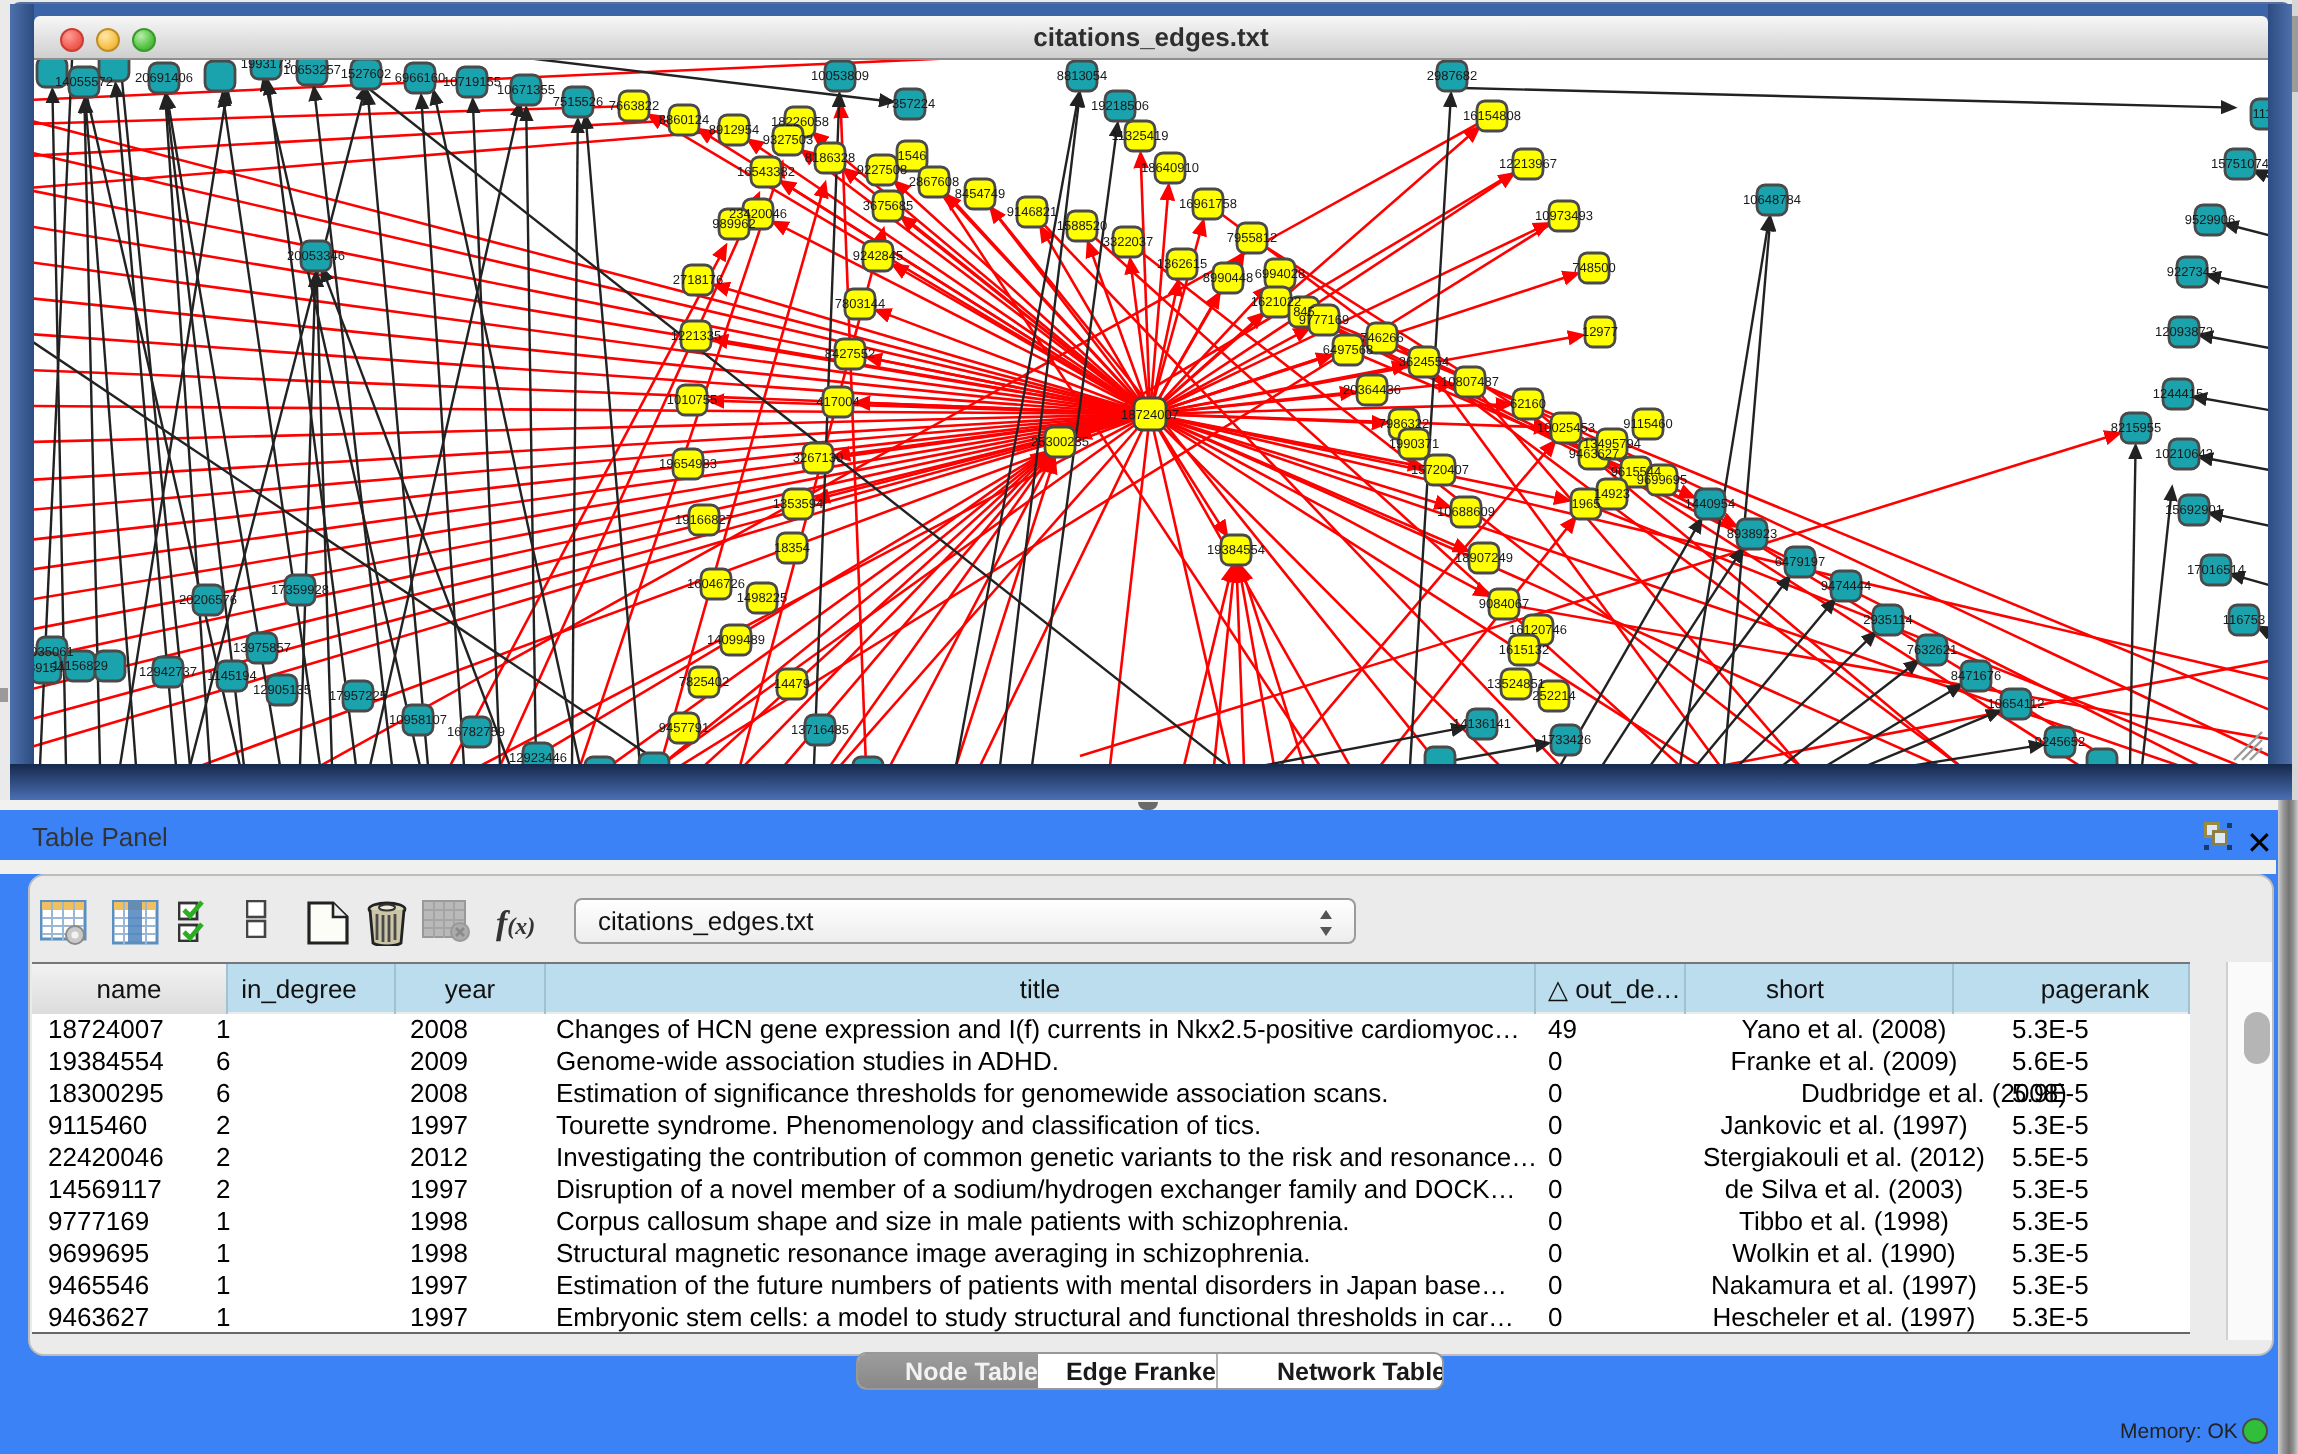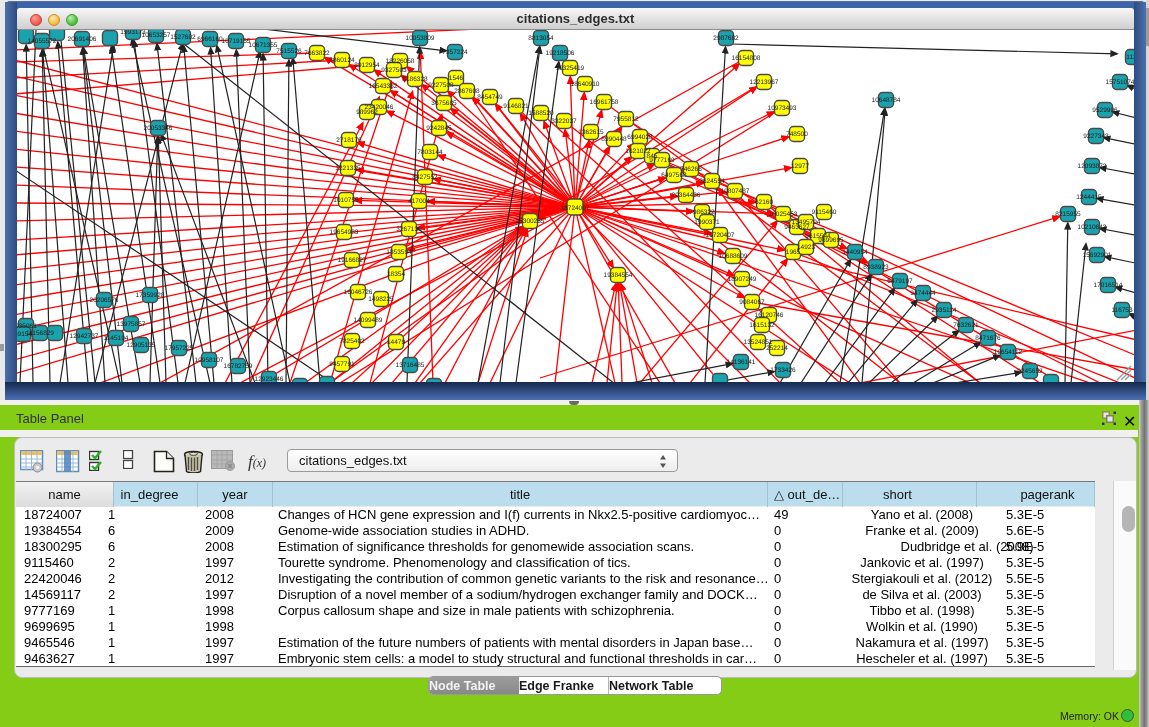--- a/index.html
+++ b/index.html
@@ -10,40 +10,40 @@
 #frame .rgt{position:absolute;right:0;top:0;width:12px;height:100%;background:linear-gradient(to left,#4e70ab,#2c4c81)}
 #titlebar{position:absolute;left:17px;top:8px;width:1117px;height:22px;background:linear-gradient(#f7f7f7,#cfcfcf);border-bottom:1px solid #8e8e8e;border-radius:3px 3px 0 0}
 #titlebar .ttl{position:absolute;left:0;right:0;top:3px;text-align:center;font-size:13px;color:#2e2e2e}
 .tl{position:absolute;top:5.5px;width:12px;height:12px;border-radius:50%}
 #canvas{position:absolute;left:17px;top:30px;width:1117px;height:352px;background:#fff;overflow:hidden}
 
 #rstrip{position:absolute;right:0;top:0;width:3px;height:400px;background:#d6d6d6}
 #rstrip2{position:absolute;right:0;top:8px;width:3px;height:38px;background:#9b9b9b}
 #redge{position:absolute;left:1139px;top:400px;width:10px;height:327px;background:linear-gradient(to right,#d0d0d0 0%,#9a9a9a 25%,#747474 55%,#8f8f8f 75%,#cccccc 100%)}
 
-#tp{position:absolute;left:0;top:400px;width:1149px;height:327px;background:#84cc16}
+#tp{position:absolute;left:0;top:400px;width:1149px;height:327px;background:#3b82f6}
 #tp .divider{position:absolute;top:0;left:0;width:100%;height:5px;background:#f2f1ed}
 #tp .strip2{position:absolute;top:30px;left:0;width:1138px;height:7px;background:#f0f0ee}
 #tp .handle{position:absolute;top:1px;left:569px;width:10px;height:4px;background:#6a6a6a;border-radius:0 0 5px 5px}
 #tph{position:absolute;left:16px;top:11px;font-size:13px;color:#333}
 #floaticon{position:absolute;left:1102px;top:11px;width:15px;height:15px}
 #closex{position:absolute;left:1123px;top:12px}
 #box{position:absolute;left:14px;top:37px;width:1123px;height:241px;background:#ebebeb;border:1px solid #bdbdbd;border-radius:8px}
 .ticon{position:absolute;top:50px}
 #combo{position:absolute;left:287px;top:49px;width:391px;height:23px;background:linear-gradient(#ffffff,#ededed);border:1px solid #9a9a9a;border-radius:4px;font-size:13px;color:#111;line-height:21px;padding-left:11px}
 #thead{position:absolute;left:16px;top:81px;width:1079px;height:25px;background:#bbdded;border-top:1px solid #777}
 .hc{position:absolute;top:0;height:25px;border-right:1px solid #9fc3d2;font-size:13px;color:#111;text-align:center;line-height:25px}
 #tbody{position:absolute;left:16px;top:107px;width:1079px;height:160px;background:#fff;overflow:hidden;border-bottom:1px solid #666}
 .row{position:absolute;left:0;width:1079px;height:16px;font-size:13px;color:#000}
 .row span{position:absolute;top:0;line-height:16px;white-space:nowrap}
 .row .ctr{text-align:center}
 #vsb{position:absolute;left:1113px;top:81px;width:23px;height:189px;background:#fafafa;border-left:1px solid #d0d0d0}
 #vsb .thumb{position:absolute;left:8px;top:25px;width:13px;height:26px;background:#b5b5b5;border-radius:7px}
 #tabs{position:absolute;left:428px;top:276px;width:294px;height:19px;border:1px solid #989898;border-radius:5px;background:#fff;overflow:hidden}
-.seg{position:absolute;top:0;height:19px;font-size:12.5px;font-weight:bold;line-height:19px;text-align:left;color:#1a1a1a}
+.seg{position:absolute;top:0;height:19px;font-size:12.5px;font-weight:bold;line-height:19px;text-align:right;color:#1a1a1a}
 #mem{position:absolute;left:1060px;top:310px;font-size:10.5px;color:#222}
 #memdot{position:absolute;left:1121px;top:309px;width:13px;height:13px;border-radius:50%;background:#2fbf3a;border:1.5px solid #4a4a4a}
 </style></head><body>
 <div id="page">
 <div id="frame">
       <div class="lft"></div>
       <div class="rgt"></div>
       <div class="bot"></div>
     </div>
 <div id="titlebar">
@@ -583,21 +583,21 @@
         <path d="M3 5l1.5 16.5c3 2 11 2 14 0L20 5" fill="#c9c5a6" stroke="#222" stroke-width="1.4"></path>
         <path d="M6.5 7v13M9.5 7.5v13.5M12.5 7.5v13.5M15.5 7v13" stroke="#4a4a4a" stroke-width="1.4"></path>
         <ellipse cx="11.5" cy="3.8" rx="4" ry="1.5" fill="#efecd8" stroke="#333"></ellipse>
       </svg>
 <svg class="ticon" style="left:211px" width="24" height="21" viewBox="0 0 24 21">
         <rect x="0.5" y="0.5" width="21" height="18" fill="#b9b9b9" stroke="#999"></rect>
         <path d="M1 5h20M1 10h20M1 14h20M6 1v18M11 1v18M16 1v18" stroke="#a5a5a5"></path>
         <circle cx="19" cy="16" r="4.5" fill="#ababab" stroke="#999"></circle>
         <path d="M17 14l4 4M21 14l-4 4" stroke="#8b8b8b" stroke-width="1.4"></path>
       </svg>
-<div class="ticon" style="left:248px;top:52px;position:absolute;font-size:17px;font-style:italic;font-weight:normal;color:#333;font-family:'Liberation Serif',serif">f<span style="font-size:12px">(x)</span></div>
+<div class="ticon" style="left:248px;top:52px;position:absolute;font-size:17px;font-style:italic;font-weight:bold;color:#333;font-family:'Liberation Serif',serif">f<span style="font-size:12px">(x)</span></div>
 <div id="combo">citations_edges.txt<svg style="position:absolute;right:10px;top:5px" width="8" height="13">
           <path d="M4 0L7 4.5H1z" fill="#555"></path>
           <path d="M4 13L1 8.5h6z" fill="#555"></path>
         </svg></div>
 <div id="thead">
 <div class="hc" style="left:0;width:98px;background:linear-gradient(#f2f2f2,#dcdcdc)">name</div>
 <div class="hc" style="left:86px;width:96px">in_degree</div>
 <div class="hc" style="left:182px;width:75px">year</div>
 <div class="hc" style="left:257px;width:495px">title</div>
 <div class="hc" style="left:752px;width:75px;text-align:left;padding-left:6px">△ out_de…</div>
@@ -665,20 +665,21 @@
           <span style="left:189px">1998</span>
 <span style="left:262px">Corpus callosum shape and size in male patients with schizophrenia.</span>
           <span style="left:758px">0</span>
 <span class="ctr" style="left:827px;width:158px">Tibbo et al. (1998)</span>
           <span style="left:990px">5.3E-5</span>
 </div>
 <div class="row" style="top:112px">
 <span style="left:8px">9699695</span>
           <span style="left:92px">1</span>
           <span style="left:189px">1998</span>
+<span style="left:262px">Structural magnetic resonance image averaging in schizophrenia.</span>
           <span style="left:758px">0</span>
 <span class="ctr" style="left:827px;width:158px">Wolkin et al. (1990)</span>
           <span style="left:990px">5.3E-5</span>
 </div>
 <div class="row" style="top:128px">
 <span style="left:8px">9465546</span>
           <span style="left:92px">1</span>
           <span style="left:189px">1997</span>
 <span style="left:262px">Estimation of the future numbers of patients with mental disorders in Japan base…</span>
           <span style="left:758px">0</span>

